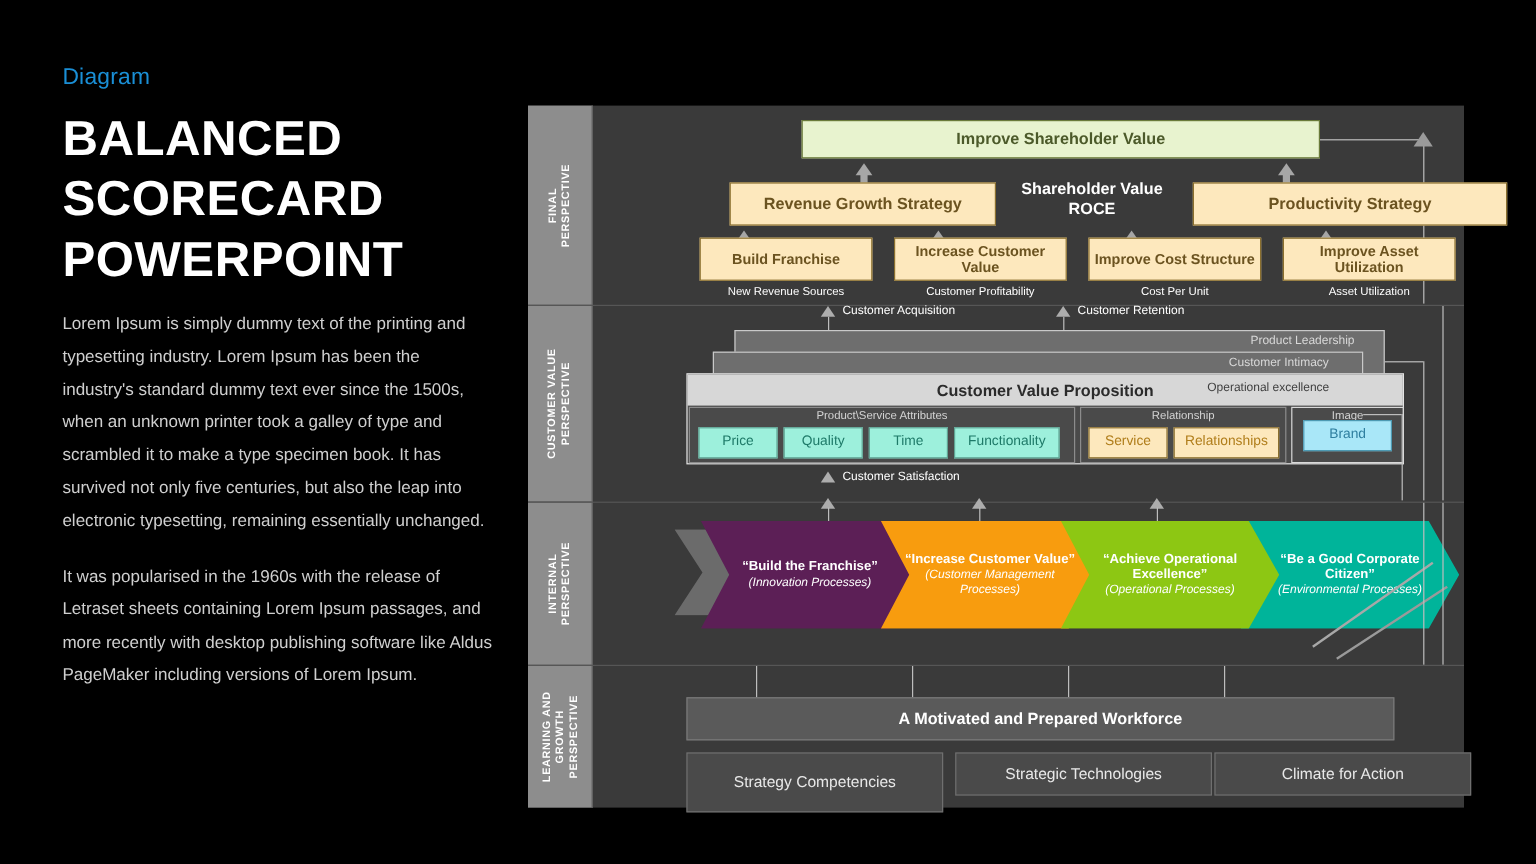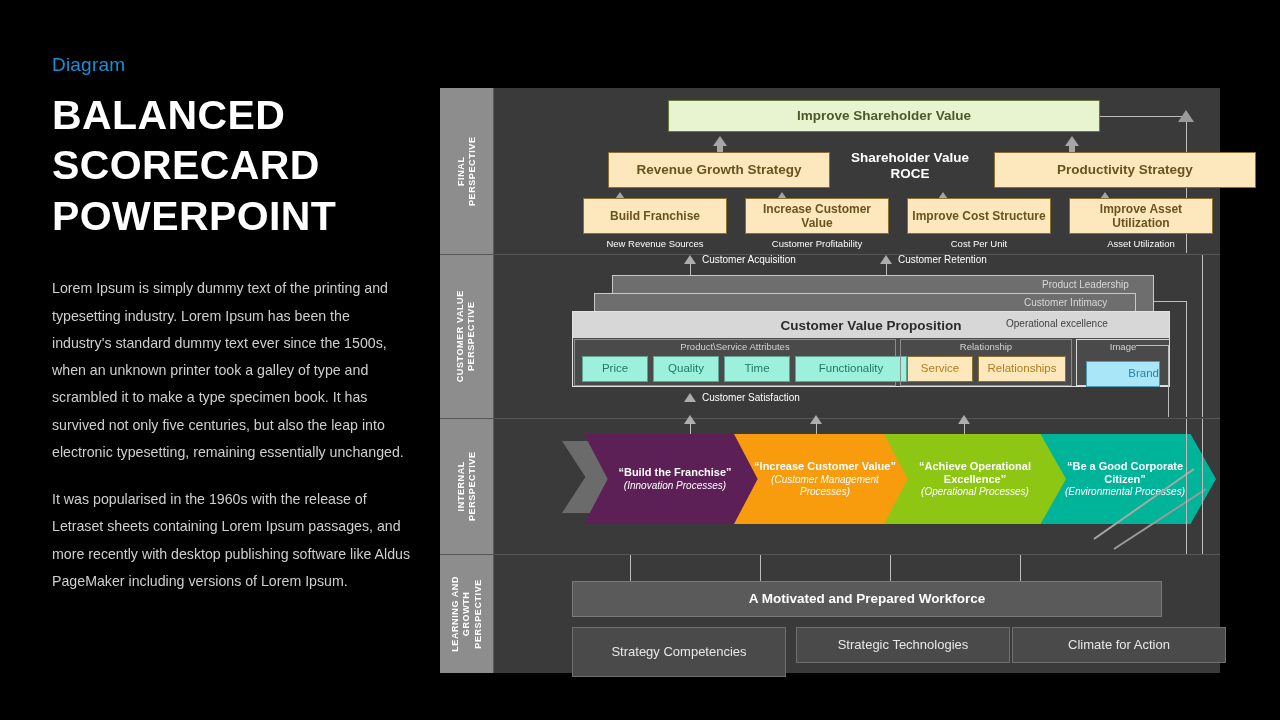--- a/index.html
+++ b/index.html
@@ -21,21 +21,21 @@
   }
   .big-title {
     color: #ffffff;
     font-size: 41px;
     font-weight: bold;
     line-height: 1.23;
     letter-spacing: .4px;
     text-transform: uppercase;
   }
   .body-copy {
-    margin-top: 34px;
+    margin-top: 16px;
     color: #cfcfcf;
     font-size: 14.2px;
     line-height: 1.92;
   }
   .body-copy p + p { margin-top: 20px; }
 
   
   .diagram {
     position: absolute;
     left: 440px; top: 88px;
@@ -262,36 +262,36 @@
       <div class="label-sm" style="left:80px; top:86px; width:322px;">Product\Service Attributes</div>
       <div class="box box-teal" style="left:88px; top:101px; width:66px; height:26px;">
         <span>Price</span>
       </div>
       <div class="box box-teal" style="left:159px; top:101px; width:66px; height:26px;">
         <span>Quality</span>
       </div>
       <div class="box box-teal" style="left:230px; top:101px; width:66px; height:26px;">
         <span>Time</span>
       </div>
-      <div class="box box-teal" style="left:301px; top:101px; width:112px; height:26px;">
+      <div class="box box-teal" style="left:301px; top:101px; width:88px; height:26px;">
         <span>Functionality</span>
       </div>
 
       <div class="cvp-group" style="left:406px; top:84px; width:172px; height:47px;"></div>
       <div class="label-sm" style="left:406px; top:86px; width:172px;">Relationship</div>
       <div class="box box-peach" style="left:413px; top:101px; width:66px; height:26px;">
         <span>Service</span>
       </div>
       <div class="box box-peach" style="left:484px; top:101px; width:88px; height:26px;">
         <span>Relationships</span>
       </div>
 
       <div class="cvp-group" style="left:582px; top:84px; width:94px; height:47px; border-color:#d9d9d9;"></div>
       <div class="label-sm" style="left:582px; top:86px; width:94px;">Image</div>
-      <div class="box box-blue" style="left:592px; top:106px; width:74px; height:26px;justify-content:flex-end;">
+      <div class="box box-blue" style="left:592px; top:95px; width:74px; height:26px;">
         <span>Brand</span>
       </div>
 
       <div class="arrow-up" style="left:190px; top:138px;"></div>
       <div class="label-white" style="left:208px; top:137px;">Customer Satisfaction</div>
 
       <div class="hline" style="left:660px; top:46px; width:32px;"></div>
       <div class="hline" style="left:642px; top:90px; width:32px;"></div>
       <div class="vline" style="left:692px; top:46px; height:116px;"></div>
       <div class="vline" style="left:674px; top:90px; height:72px;"></div>

